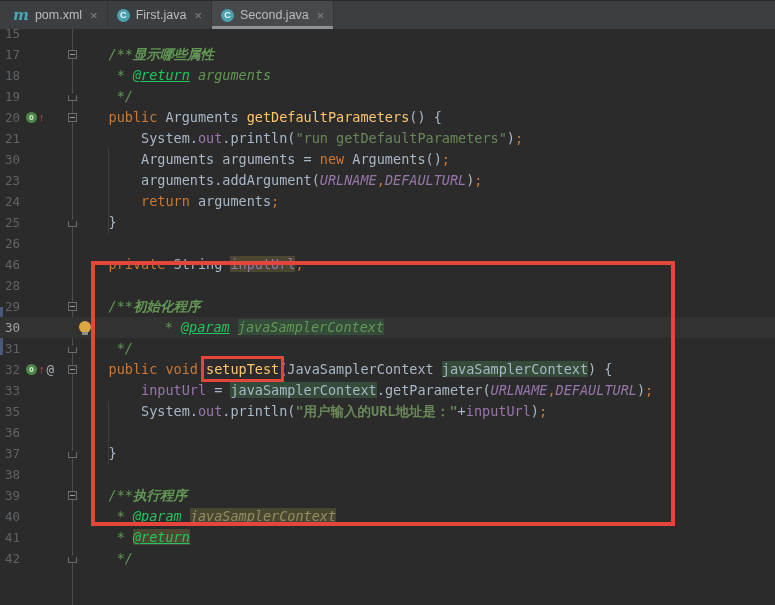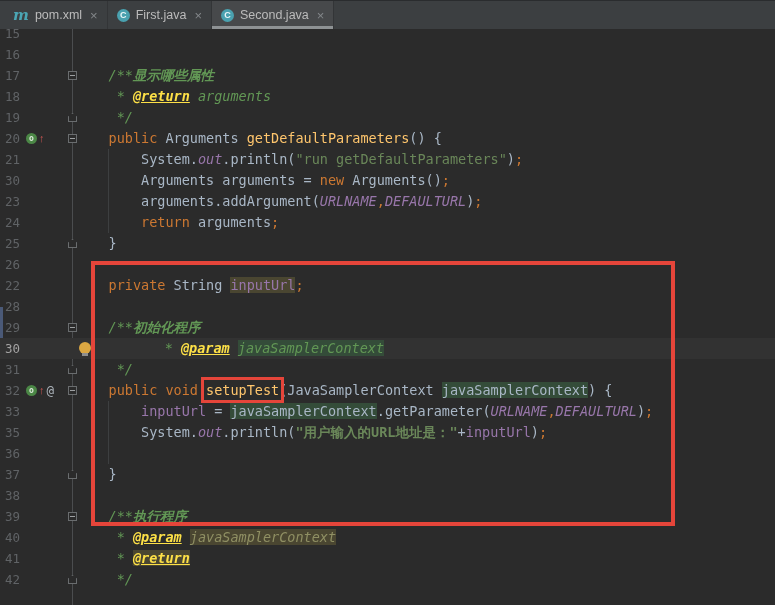--- a/index.html
+++ b/index.html
@@ -36,31 +36,31 @@
   .oc{width:11px;height:11px;border-radius:50%;background:#4B8746;color:#DCE6DA;
       font:bold 8px/11px "DejaVu Sans Mono",monospace;font-style:normal;text-align:center;display:inline-block;}
   .oa{color:#C75450;font:bold 11px/21px "Liberation Sans",sans-serif;font-style:normal;}
   .at{color:#A9B1B8;font:12.5px/21px "DejaVu Sans Mono",monospace;font-style:normal;}
   .bulb{position:absolute;left:79px;top:4px;width:12px;height:12px;border-radius:50%;
         background:#DBA742;z-index:3;}
   .bulb::after{content:"";position:absolute;left:3px;bottom:-2px;width:6px;height:3px;background:#8E8E8E;}
   
   .c{color:#629755;font-style:italic}
   .cb{color:#629755;font-style:italic;font-weight:bold}
-  .dt{color:#fde047;font-style:italic;font-weight:bold;text-decoration:underline}
+  .dt{color:#22c55e;font-style:italic;font-weight:normal;text-decoration:underline}
   .di{color:#629755;font-style:italic}
   .dp{color:#8F8F63;font-style:italic}
   .k{color:#CC7832}
   .p{color:#A9B7C6}
   .m{color:#FFC66D}
   .s{color:#6A8759}
   .sb{font-weight:bold}
   .f{color:#9876AA}
   .ct{color:#9876AA;font-style:italic}
-  .sf{color:#9876AA;font-style:italic}
+  .sf{color:#9876AA;}
   .pu{color:#CC7832}
   .hlg{background:#344C39}
   .hlo{background:#4A4631}
   .rb{outline:3px solid #E5453A;outline-offset:2px}
   
   .iguide{position:absolute;width:1px;background:#3D3F40;z-index:1;}
   #guide1{left:108px;top:120px;height:84px;}
   #guide2{left:108px;top:372px;height:63px;}
   .vcs-strip{position:absolute;left:0;top:278px;width:3px;height:48px;background:#4A5977;}
   
@@ -90,32 +90,31 @@
     </div>
   </div>
 
   <div class="editor">
     <div class="vcs-strip"></div>
     <div class="gutter-sep"></div>
     <div class="iguide" id="guide1"></div>
     <div class="iguide" id="guide2"></div>
     <div id="rows">
         <div class="row"><span class="num">15</span><span class="gico"></span><span class="fold"></span><span class="code"></span></div>
-        <div class="row"><span class="num">16</span><span class="gico"></span><span class="fold"></span><span class="code"></span></div>
         <div class="row"><span class="num">17</span><span class="gico"></span><span class="fold"><span class="fbox start"></span></span><span class="code"><span class="c">    /**</span><span class="cb">显示哪些属性</span></span></div>
         <div class="row"><span class="num">18</span><span class="gico"></span><span class="fold"></span><span class="code"><span class="c">     * </span><span class="dt">@return</span><span class="c"> </span><span class="di">arguments</span></span></div>
         <div class="row"><span class="num">19</span><span class="gico"></span><span class="fold"><span class="fbox end"></span></span><span class="code"><span class="c">     */</span></span></div>
         <div class="row"><span class="num">20</span><span class="gico"><i class="oc">o</i><i class="oa">↑</i></span><span class="fold"><span class="fbox start"></span></span><span class="code"><span class="p">    </span><span class="k">public </span><span class="p">Arguments </span><span class="m">getDefaultParameters</span><span class="p">() {</span></span></div>
         <div class="row"><span class="num">21</span><span class="gico"></span><span class="fold"></span><span class="code"><span class="p">        System.</span><span class="sf">out</span><span class="p">.println(</span><span class="s">"run getDefaultParameters"</span><span class="p">)</span><span class="pu">;</span></span></div>
         <div class="row"><span class="num">30</span><span class="gico"></span><span class="fold"></span><span class="code"><span class="p">        Arguments arguments = </span><span class="k">new </span><span class="p">Arguments()</span><span class="pu">;</span></span></div>
         <div class="row"><span class="num">23</span><span class="gico"></span><span class="fold"></span><span class="code"><span class="p">        arguments.addArgument(</span><span class="ct">URLNAME</span><span class="pu">,</span><span class="ct">DEFAULTURL</span><span class="p">)</span><span class="pu">;</span></span></div>
         <div class="row"><span class="num">24</span><span class="gico"></span><span class="fold"></span><span class="code"><span class="p">        </span><span class="k">return </span><span class="p">arguments</span><span class="pu">;</span></span></div>
         <div class="row"><span class="num">25</span><span class="gico"></span><span class="fold"><span class="fbox end"></span></span><span class="code"><span class="p">    }</span></span></div>
         <div class="row"><span class="num">26</span><span class="gico"></span><span class="fold"></span><span class="code"></span></div>
-        <div class="row"><span class="num">22</span><span class="gico"></span><span class="fold"></span><span class="code"><span class="p">    </span><span class="k">private </span><span class="p">String </span><span class="f hlo">inputUrl</span><span class="pu">;</span></span></div>
+        <div class="row"><span class="num">46</span><span class="gico"></span><span class="fold"></span><span class="code"><span class="p">    </span><span class="k">private </span><span class="p">String </span><span class="f hlo">inputUrl</span><span class="pu">;</span></span></div>
         <div class="row"><span class="num">28</span><span class="gico"></span><span class="fold"></span><span class="code"></span></div>
         <div class="row"><span class="num">29</span><span class="gico"></span><span class="fold"><span class="fbox start"></span></span><span class="code"><span class="c">    /**</span><span class="cb">初始化程序</span></span></div>
         <div class="row caret"><span class="num">30</span><span class="gico"></span><span class="fold"></span><span class="code"><span class="c">     * </span><span class="dt">@param</span><span class="c"> </span><span class="di hlg">javaSamplerContext</span></span><span class="bulb"></span></div>
         <div class="row"><span class="num">31</span><span class="gico"></span><span class="fold"><span class="fbox end"></span></span><span class="code"><span class="c">     */</span></span></div>
         <div class="row"><span class="num">32</span><span class="gico"><i class="oc">o</i><i class="oa">↑</i><i class="at">@</i></span><span class="fold"><span class="fbox start"></span></span><span class="code"><span class="p">    </span><span class="k">public void </span><span class="m rb">setupTest</span><span class="p">(JavaSamplerContext </span><span class="p hlg">javaSamplerContext</span><span class="p">) {</span></span></div>
         <div class="row"><span class="num">33</span><span class="gico"></span><span class="fold"></span><span class="code"><span class="p">        </span><span class="f">inputUrl</span><span class="p"> = </span><span class="p hlg">javaSamplerContext</span><span class="p">.getParameter(</span><span class="ct">URLNAME</span><span class="pu">,</span><span class="ct">DEFAULTURL</span><span class="p">)</span><span class="pu">;</span></span></div>
         <div class="row"><span class="num">35</span><span class="gico"></span><span class="fold"></span><span class="code"><span class="p">        System.</span><span class="sf">out</span><span class="p">.println(</span><span class="s sb">"用户输入的URL地址是："</span><span class="p">+</span><span class="f">inputUrl</span><span class="p">)</span><span class="pu">;</span></span></div>
         <div class="row"><span class="num">36</span><span class="gico"></span><span class="fold"></span><span class="code"></span></div>
         <div class="row"><span class="num">37</span><span class="gico"></span><span class="fold"><span class="fbox end"></span></span><span class="code"><span class="p">    }</span></span></div>
         <div class="row"><span class="num">38</span><span class="gico"></span><span class="fold"></span><span class="code"></span></div>

